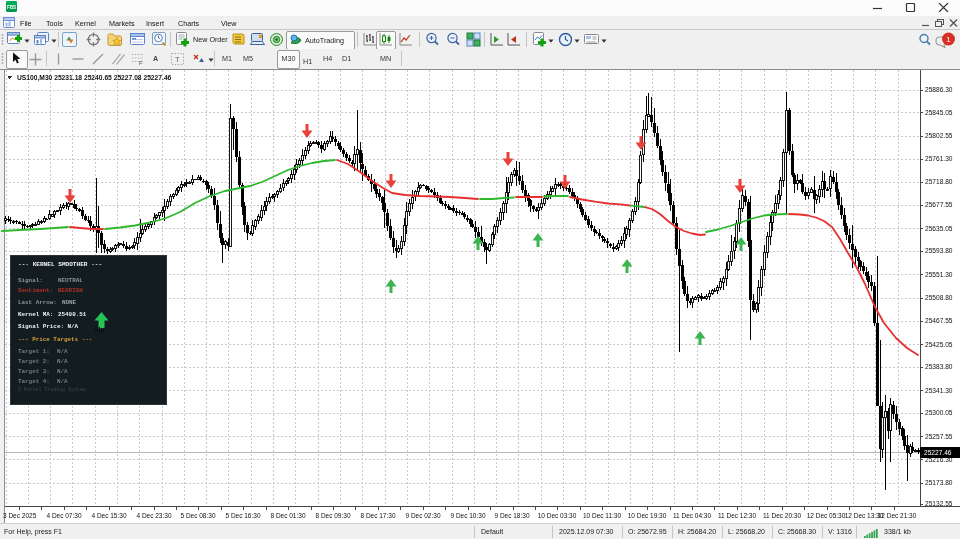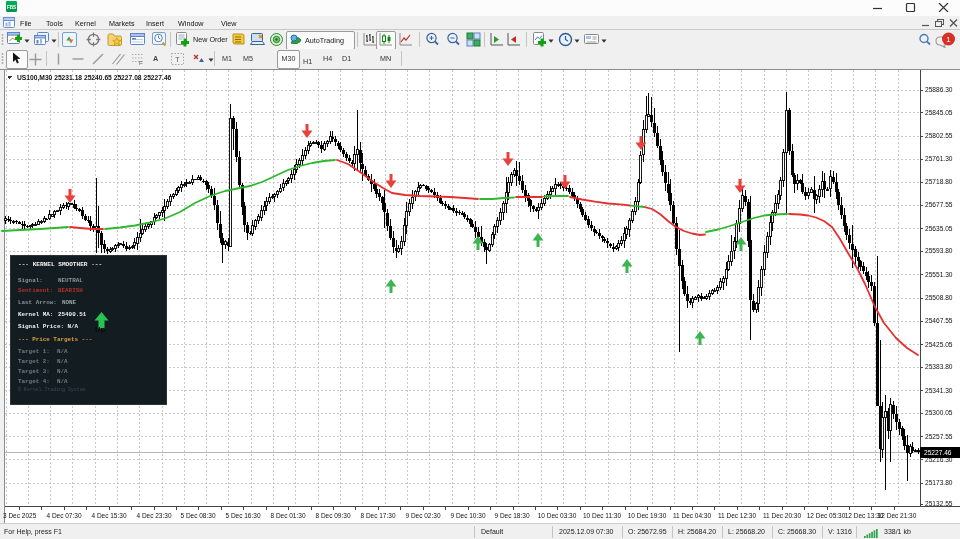--- a/index.html
+++ b/index.html
@@ -21,21 +21,21 @@
       <rect x="0.5" y="0.5" width="11" height="10" rx="1" fill="#fff" stroke="#6a8fd0"></rect>
       <rect x="0.5" y="0.5" width="11" height="3" fill="#b8ccf0" stroke="#6a8fd0"></rect>
       <rect x="2.5" y="5.5" width="2" height="4" fill="#9ab4e8"></rect>
       <rect x="5.5" y="4.5" width="2" height="5" fill="#9ab4e8"></rect>
     </svg>
     <div class="t7" style="left:20px;top:3px;color:#111">File</div>
     <div class="t7" style="left:46px;top:3px;color:#111">Tools</div>
     <div class="t7" style="left:75px;top:3px;color:#111">Kernel</div>
     <div class="t7" style="left:109px;top:3px;color:#111">Markets</div>
     <div class="t7" style="left:146px;top:3px;color:#111">Insert</div>
-    <div class="t7" style="left:178px;top:3px;color:#111">Window</div>
+    <div class="t7" style="left:178px;top:3px;color:#111">Charts</div>
     <div class="t7" style="left:221px;top:3px;color:#111">View</div>
     <svg style="position:absolute;left:921px;top:4px" width="10" height="7" viewBox="0 0 10 7">
       <line x1="1" y1="5.5" x2="8" y2="5.5" stroke="#555" stroke-width="1.2"></line>
     </svg>
     <svg style="position:absolute;left:935px;top:3px" width="10" height="8" viewBox="0 0 10 8">
       <rect x="2.5" y="0.5" width="6" height="5" fill="none" stroke="#555"></rect>
       <rect x="0.5" y="2.5" width="6" height="5" fill="#f0f0f0" stroke="#555"></rect>
     </svg>
     <svg style="position:absolute;left:949px;top:3px" width="10" height="8" viewBox="0 0 10 8">
       <path d="M1 0.5 L8 7.5 M8 0.5 L1 7.5" stroke="#555" stroke-width="1.3"></path>

